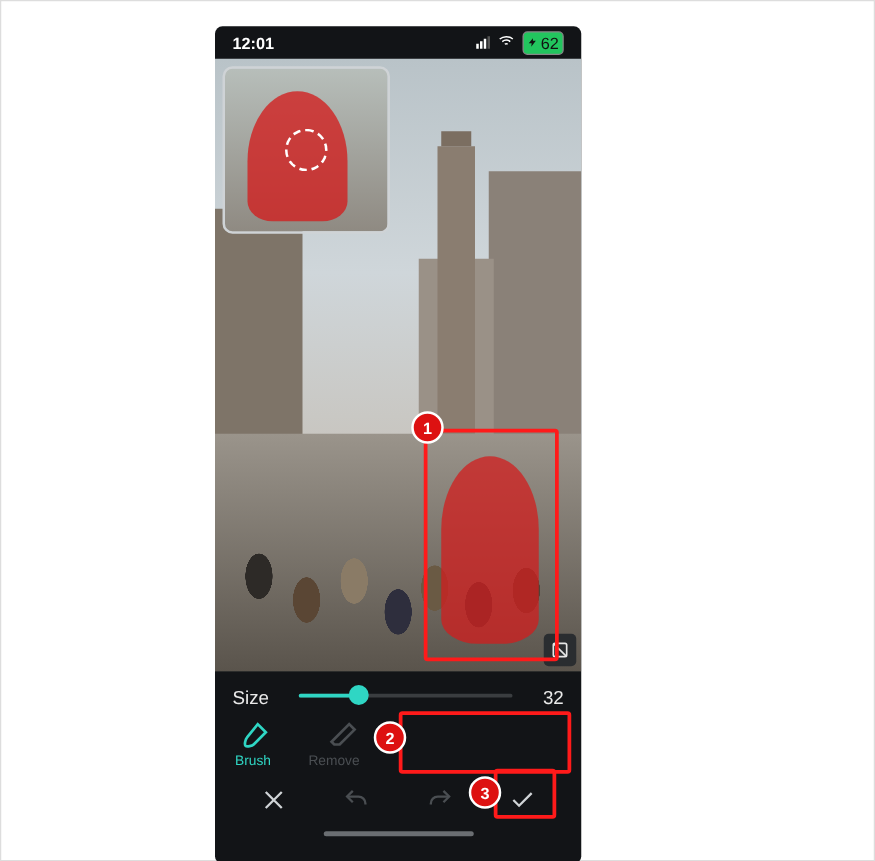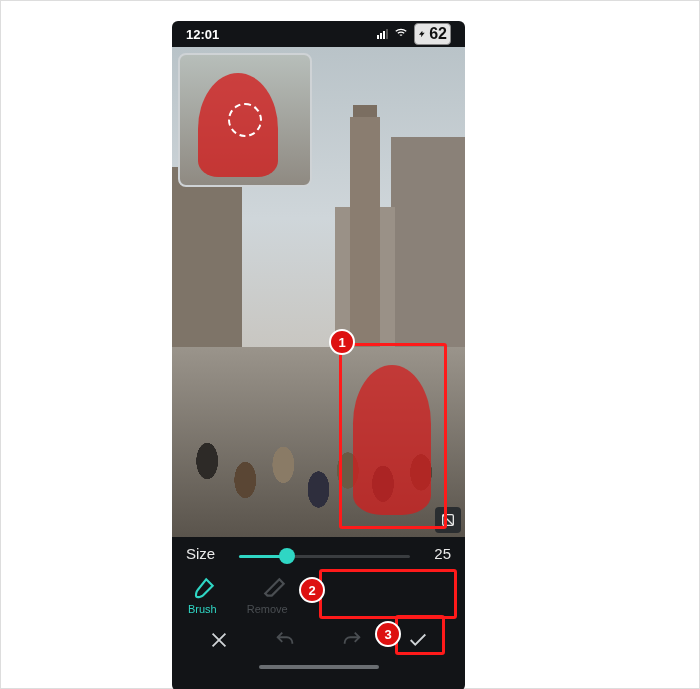--- a/index.html
+++ b/index.html
@@ -4,21 +4,21 @@
 <style>
   html,body{margin:0;padding:0;background:#fff;font-family:-apple-system,Helvetica,Arial,sans-serif}
   .stage{width:700px;height:689px;position:relative;border:1px solid #ddd;box-sizing:border-box}
   .phone{position:absolute;left:171px;top:20px;width:293px;height:670px;background:#121417;border-radius:6px;overflow:hidden}
   
   .status{height:26px;display:flex;align-items:center;justify-content:space-between;padding:0 14px;color:#fff;font-size:13px;font-weight:600}
   .status .right{display:flex;align-items:center;gap:6px}
   .sig{display:inline-flex;gap:1px;align-items:flex-end}
   .sig i{width:2px;background:#fff;display:inline-block}
   .sig i:nth-child(1){height:4px}.sig i:nth-child(2){height:6px}.sig i:nth-child(3){height:8px}.sig i:nth-child(4){height:10px;background:#555}
-  .batt{display:inline-flex;align-items:center;gap:3px;border:1px solid #888;border-radius:4px;padding:1px 3px;font-size:16px;font-weight:700;color:#111;background:#e5e5e5}
+  .batt{display:inline-flex;align-items:center;gap:3px;border:1px solid #888;border-radius:4px;padding:1px 3px;font-size:13px;font-weight:400;color:#111;background:#22c55e}
   
   .photo{position:relative;width:100%;height:490px;background:linear-gradient(#b9c3c8 0%,#cfd6da 35%,#c6c1b9 70%,#6f6a63 100%);overflow:hidden}
   
   .tower{position:absolute;left:178px;top:70px;width:30px;height:230px;background:#8a7d70}
   .tower:before{content:"";position:absolute;top:-12px;left:3px;width:24px;height:12px;background:#7b6e61}
   .bldgL{position:absolute;left:0;top:120px;width:70px;height:260px;background:#7e7468}
   .bldgR{position:absolute;right:0;top:90px;width:74px;height:300px;background:#8a8178}
   .bldgR2{position:absolute;right:70px;top:160px;width:60px;height:230px;background:#9a9187}
   .crowd{position:absolute;left:0;right:0;bottom:0;height:190px;background:
      radial-gradient(18px 30px at 12% 60%,#2d2a27 60%,transparent 61%),
@@ -35,21 +35,21 @@
   .preview{position:absolute;left:6px;top:6px;width:130px;height:130px;border:2px solid #cfd3d6;border-radius:8px;background:linear-gradient(#b7beba,#8f8a82);overflow:hidden}
   .preview .pmask{position:absolute;left:18px;top:18px;width:80px;height:104px;background:rgba(210,30,30,.78);border-radius:40px 40px 20px 20px/56px 56px 16px 16px}
   .preview .ret{position:absolute;left:48px;top:48px;width:30px;height:30px;border:2px dashed #fff;border-radius:50%}
   .cornerBtn{position:absolute;right:4px;bottom:4px;width:26px;height:26px;background:#2a2d30;border-radius:4px;display:flex;align-items:center;justify-content:center}
   .cornerBtn svg{width:16px;height:16px;stroke:#e6e6e6;fill:none;stroke-width:2}
   
   .callout{position:absolute;border:3px solid #ff1a1a;border-radius:3px;pointer-events:none}
   .num{position:absolute;width:22px;height:22px;border-radius:50%;background:#d11;color:#fff;font-weight:800;font-size:13px;display:flex;align-items:center;justify-content:center;border:2px solid #fff;pointer-events:none}
   
   .toolbar{padding:8px 14px 2px;color:#eaeaea}
-  .sizeRow{display:flex;align-items:flex-start;gap:24px;font-size:15px}
+  .sizeRow{display:flex;align-items:flex-end;gap:24px;font-size:15px}
   .sizeRow .val{margin-left:auto}
   .slider{flex:1;position:relative;height:22px}
   .track{position:absolute;left:0;right:0;top:10px;height:3px;background:#3a3d40;border-radius:2px}
   .fill{position:absolute;left:0;top:10px;height:3px;background:#2fd6c4;border-radius:2px}
   .thumb{position:absolute;top:3px;width:16px;height:16px;border-radius:50%;background:#2fd6c4}
   .toolsRow{display:flex;align-items:center;gap:30px;margin-top:8px;padding:0 2px}
   .toolBtn{display:flex;flex-direction:column;align-items:flex-end;gap:2px;font-size:11px}
   .toolBtn svg{width:26px;height:26px;fill:none;stroke-width:2}
   .toolBtn.active{color:#2fd6c4}
   .toolBtn.active svg{stroke:#2fd6c4}
@@ -118,21 +118,21 @@
     </div>
 
     <div class="toolbar">
       <div class="sizeRow">
         <span>Size</span>
         <div class="slider">
           <div class="track"></div>
           <div class="fill" id="fill" style="width: 28%;"></div>
           <div class="thumb" id="thumb" style="left: calc(28% - 8px);"></div>
         </div>
-        <span class="val">25</span>
+        <span class="val">32</span>
       </div>
 
       <div class="toolsRow" style="position:relative">
         <div class="toolBtn active">
           <svg viewBox="0 0 24 24">
               <path d="M14 4l6 6-9 9c-1 1-5 2-6 1s0-5 1-6z"></path>
             </svg>
           <span>Brush</span>
         </div>
         <div class="toolBtn dis">

